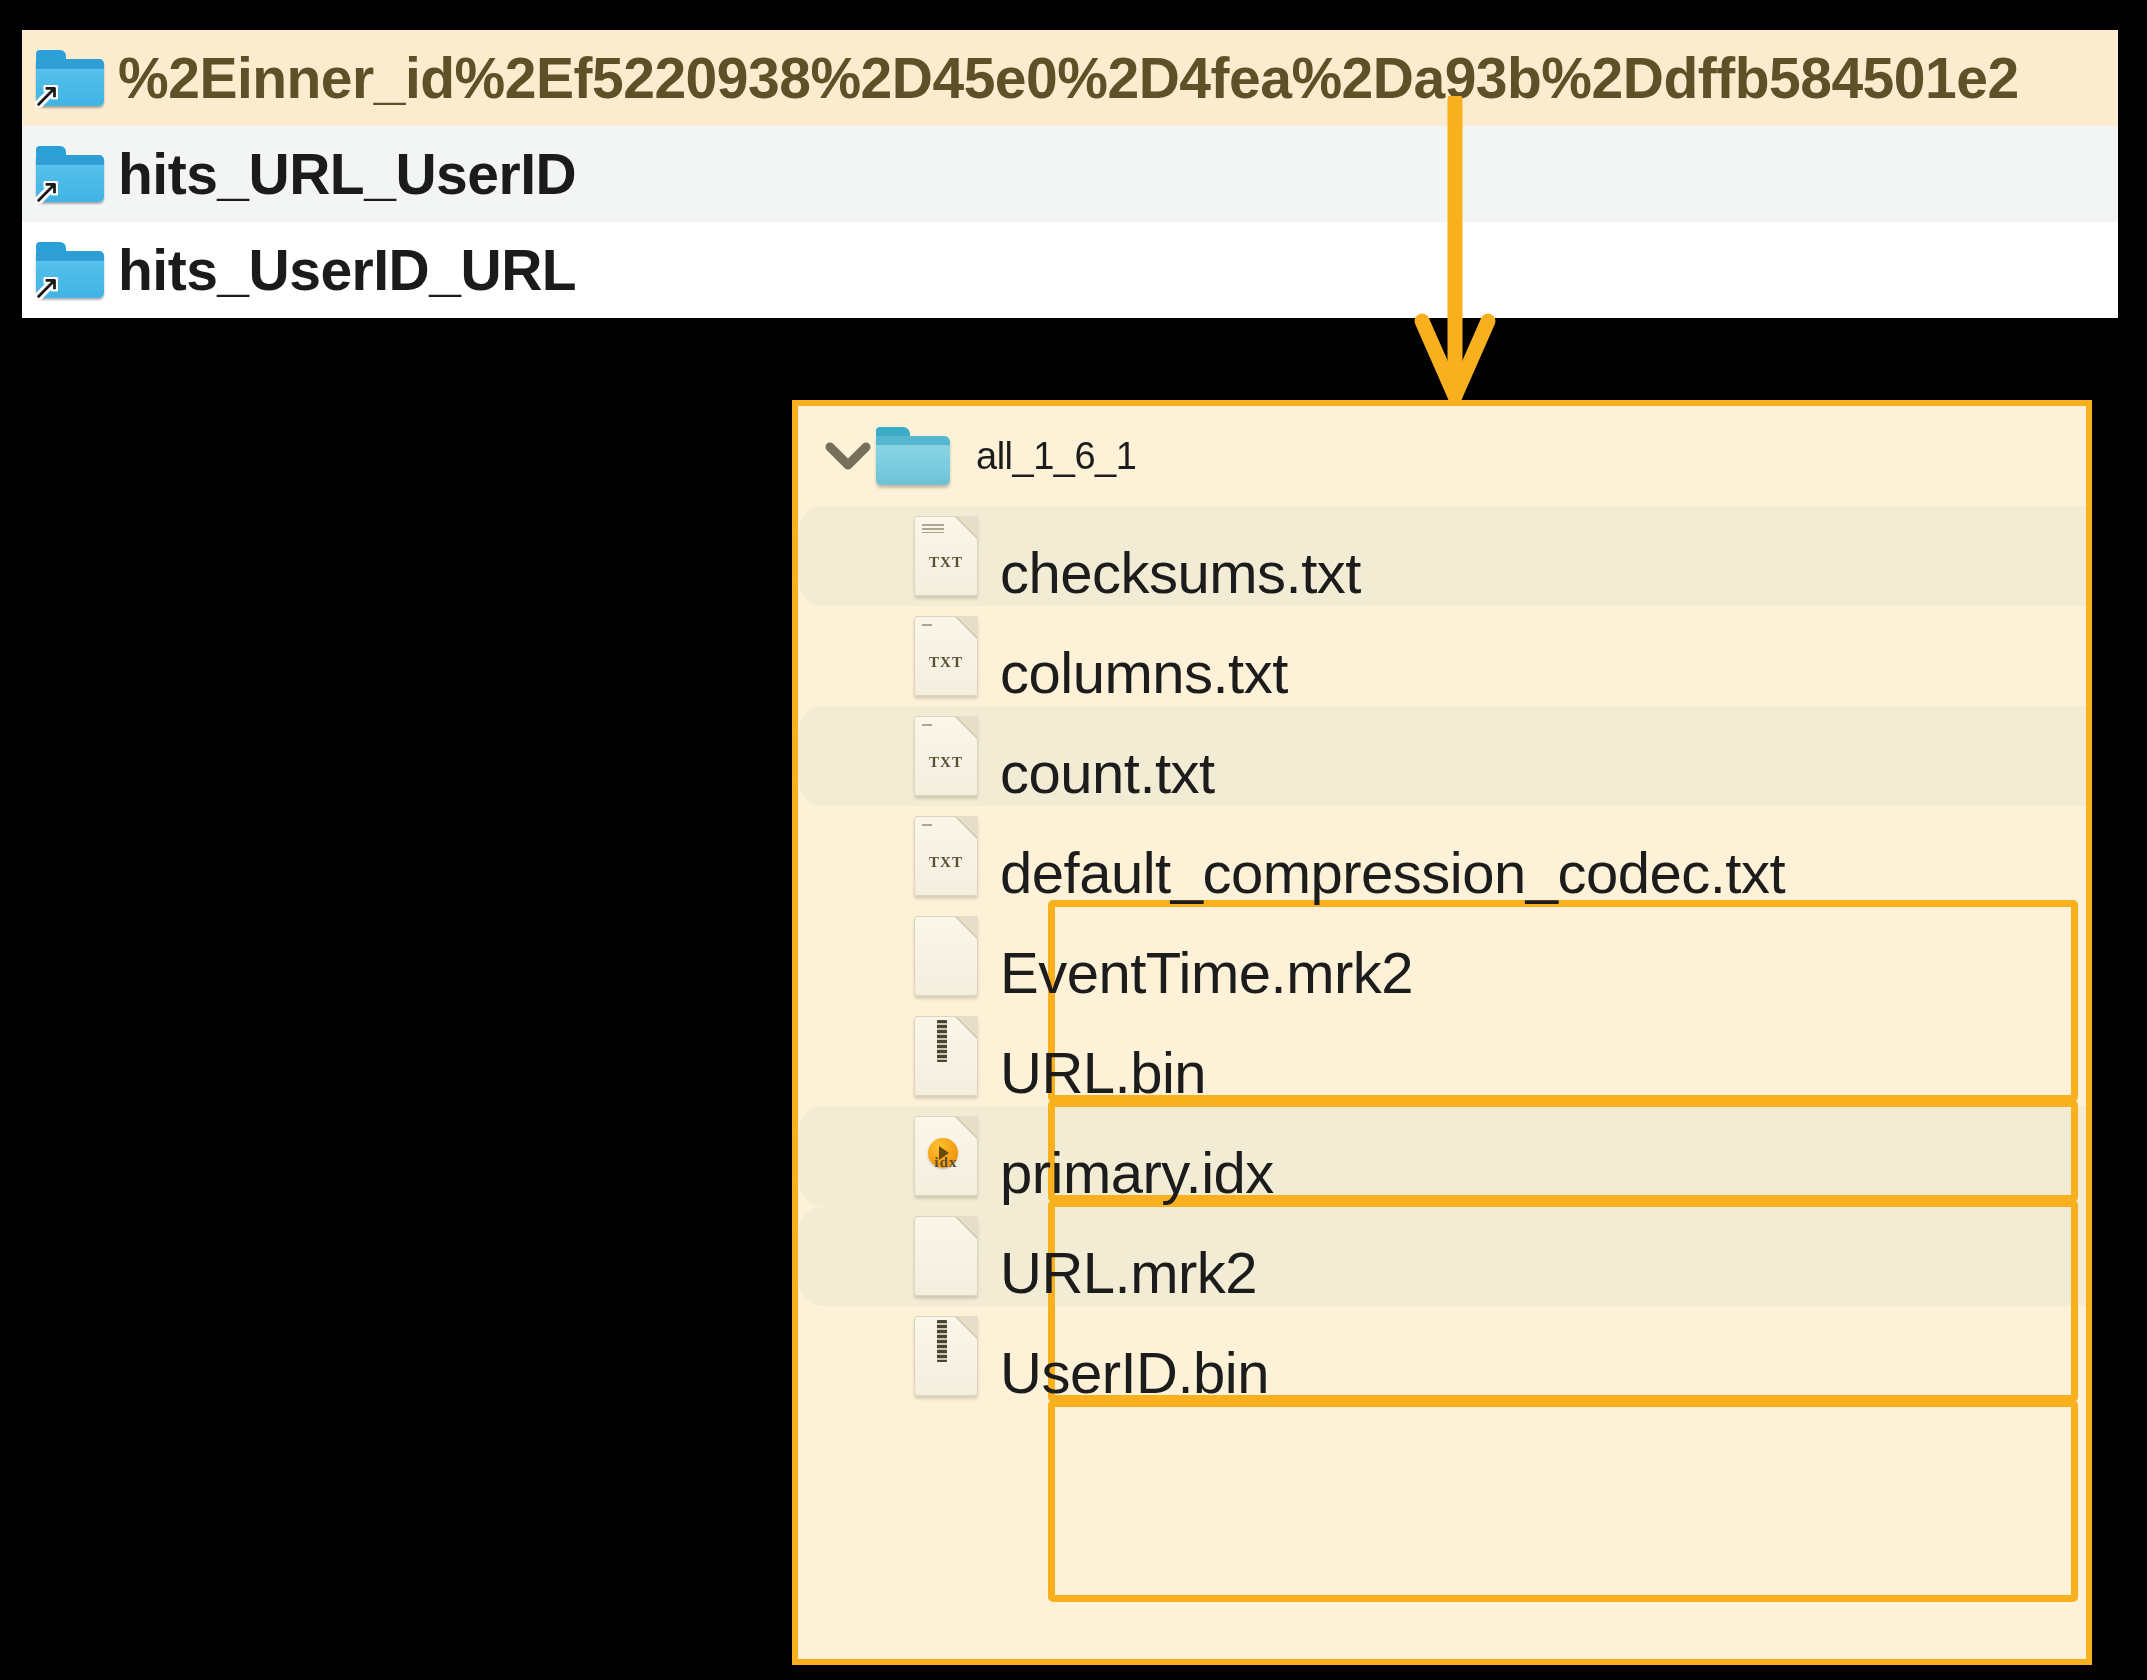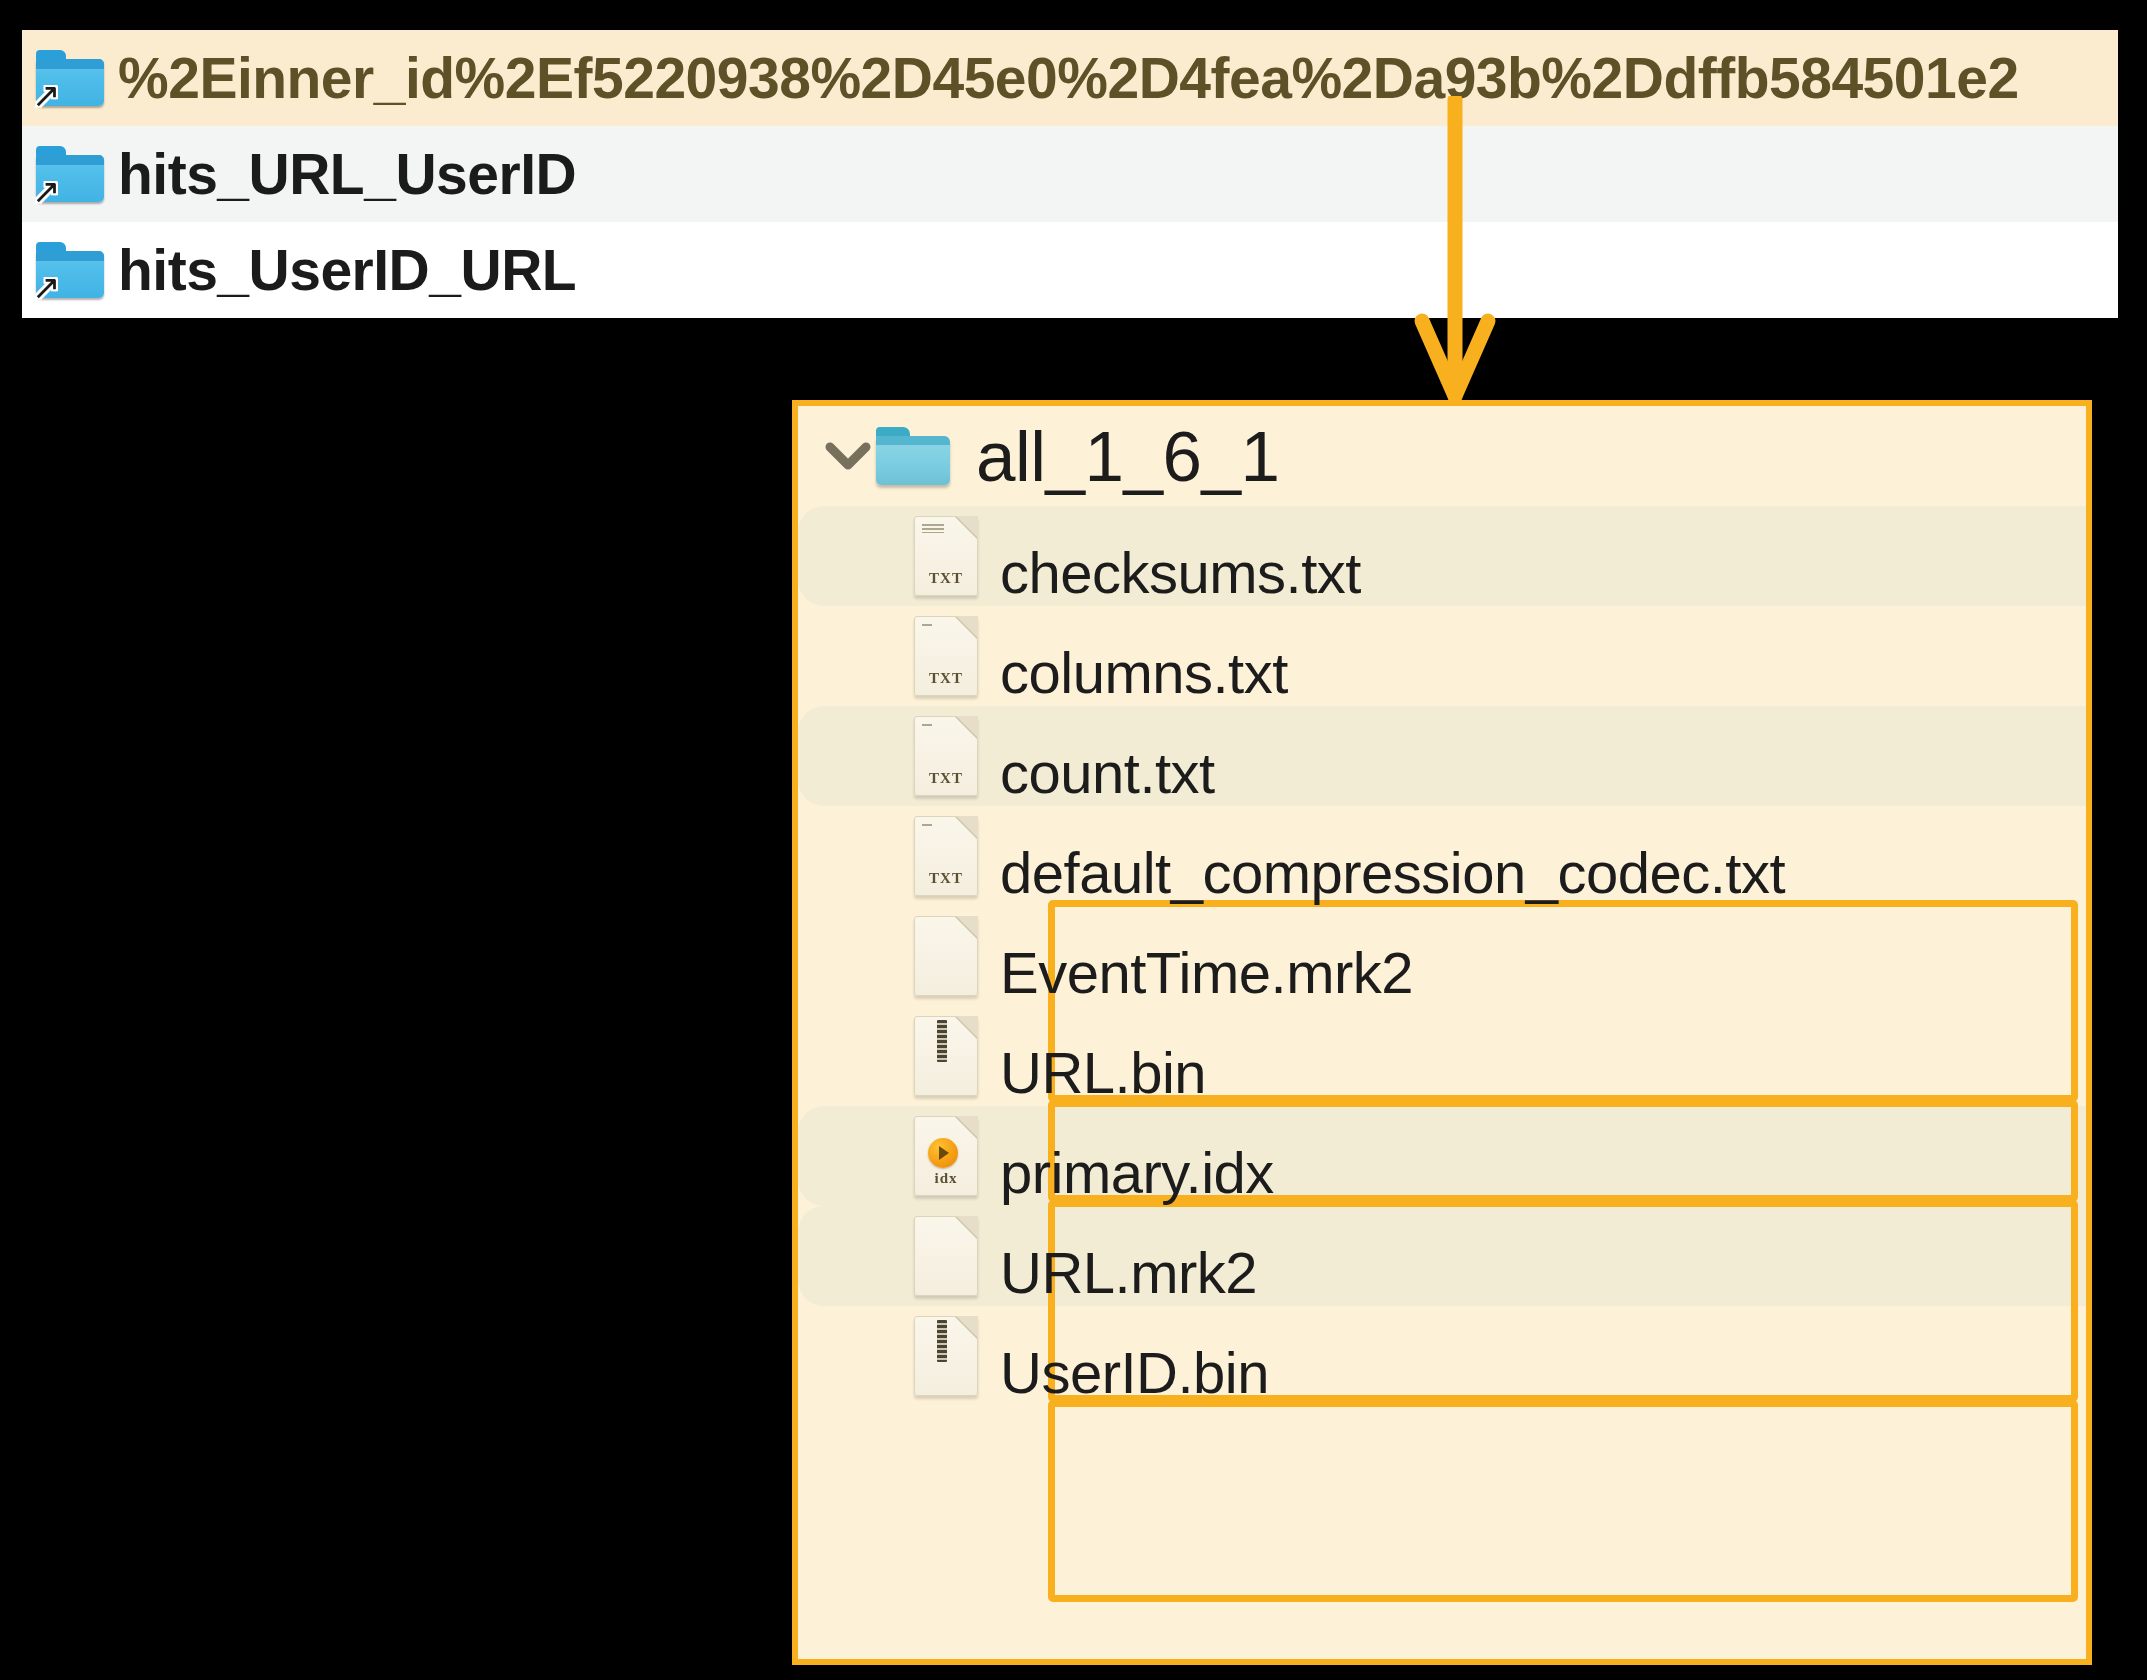--- a/index.html
+++ b/index.html
@@ -112,21 +112,21 @@
     position:absolute;left:0;top:9px;width:74px;height:49px;
     background:linear-gradient(180deg,#8fd5e4 0%,#7fd0e2 45%,#77c9dd 72%,#6ec0d6 100%);
     border-radius:3px 6px 5px 5px;
     box-shadow:0 3px 3px rgba(0,0,0,.22);
   }
   .folder-big .body:after{
     content:"";position:absolute;left:0;top:0;width:74px;height:9px;
     background:#55b7cf;border-radius:3px 6px 0 0;
   }
   .folder-name{
-    font-size:71px;letter-spacing:-.5px;color:#1c1c1c;white-space:nowrap;
+    font-size:38px;letter-spacing:-.5px;color:#1c1c1c;white-space:nowrap;
   }
 
   .file-row{
     position:relative;
     height:100px;
     display:flex;align-items:center;
     padding-left:116px;
     box-sizing:border-box;
   }
   .file-row.shade{
@@ -146,21 +146,21 @@
     box-shadow:0 3px 3px rgba(0,0,0,.14);
   }
   .file-icon .fold{
     position:absolute;right:0;top:0;
     width:0;height:0;
     border-left:22px solid transparent;
     border-top:22px solid #e6dec8;
     filter:drop-shadow(-1px 1px 0 #cfc5ab);
   }
   .file-icon .ext{
-    position:absolute;left:0;right:0;bottom:9px;
+    position:absolute;left:0;right:0;bottom:25px;
     text-align:center;
     font-size:15px;font-weight:bold;
     letter-spacing:1px;
     color:#5b5034;
     font-family:"Liberation Serif","DejaVu Serif",serif;
   }
   .file-icon .barcode{
     position:absolute;left:23px;top:4px;width:10px;height:42px;
     background:repeating-linear-gradient(180deg,#4a4433 0 3px,#cdc6b2 3px 5px);
     border-radius:1px;

